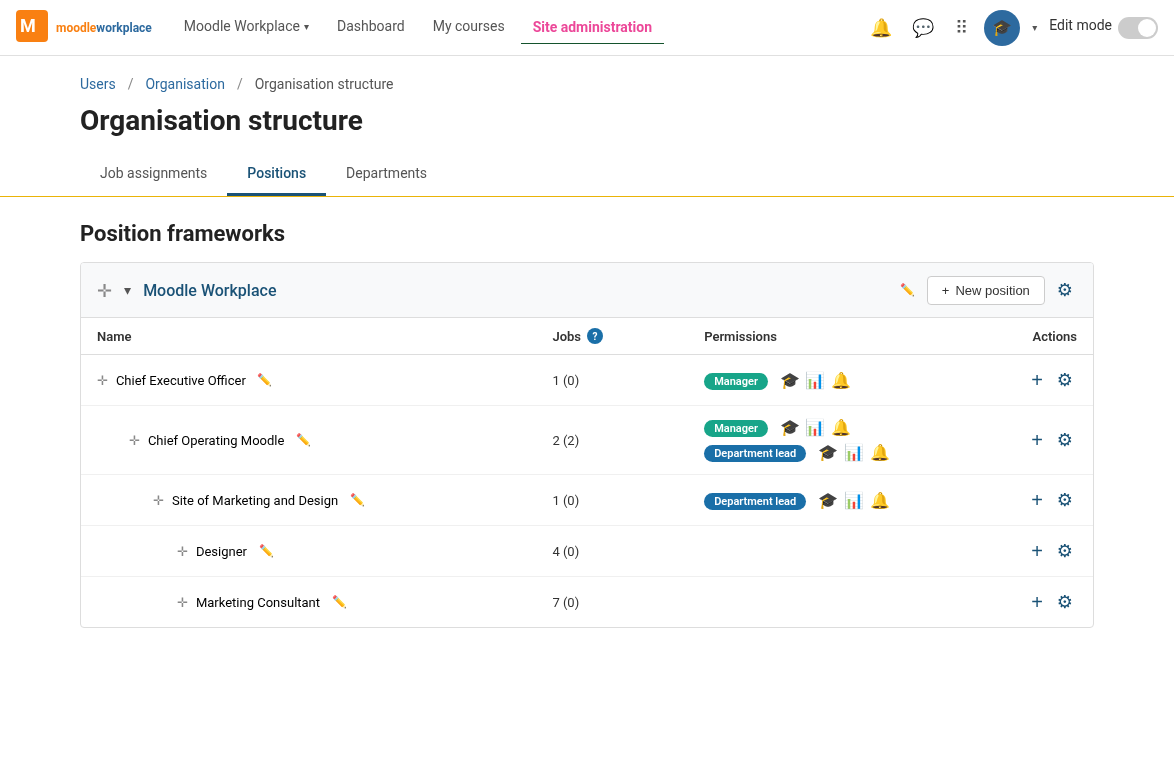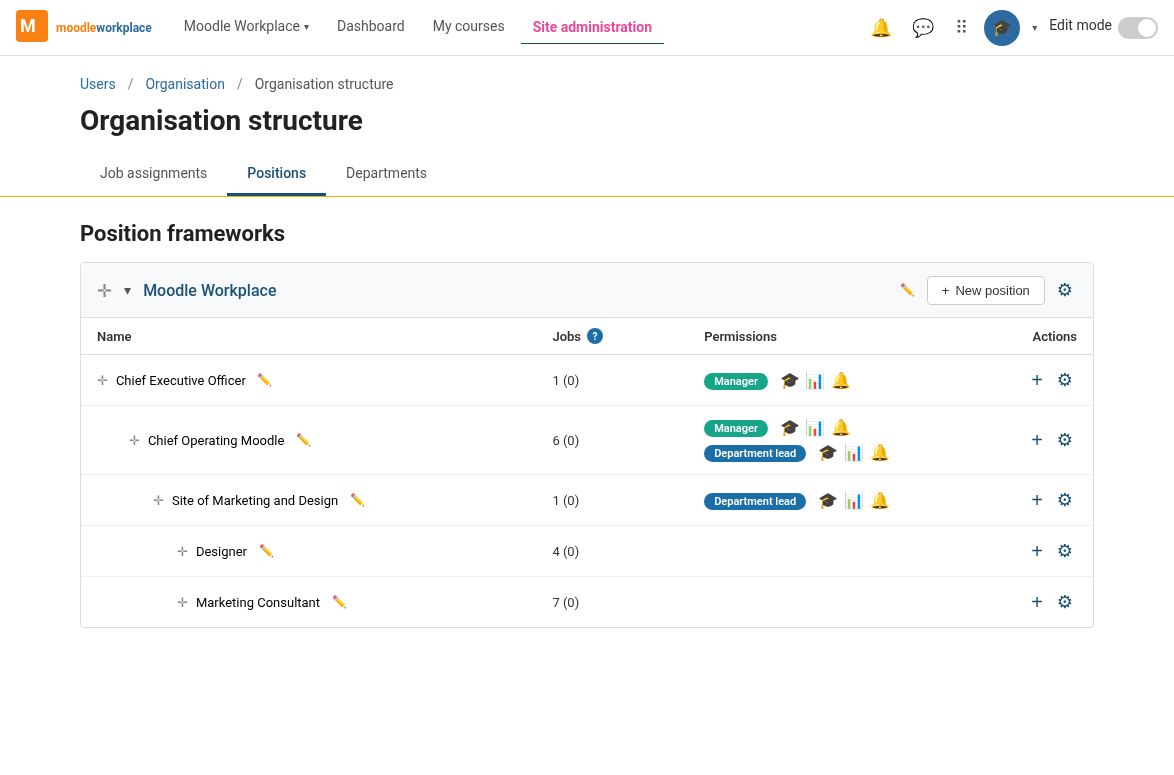--- a/index.html
+++ b/index.html
@@ -279,21 +279,21 @@
         </tr>
 
         <tr>
           <td>
             <div class="name-cell indent-1">
               <span style="color:#888; cursor:grab;">✛</span>
               <a class="position-link">Chief Operating Moodle</a>
               <span class="edit-icon">✏️</span>
             </div>
           </td>
-          <td>6 (0)</td>
+          <td>2 (2)</td>
           <td>
             <div class="perm-row">
               <span class="badge badge-manager">Manager</span>
               <div class="permission-icons">
                 <span>🎓</span>
                 <span>📊</span>
                 <span>🔔</span>
               </div>
             </div>
             <div class="perm-row" style="margin-top:4px;">

